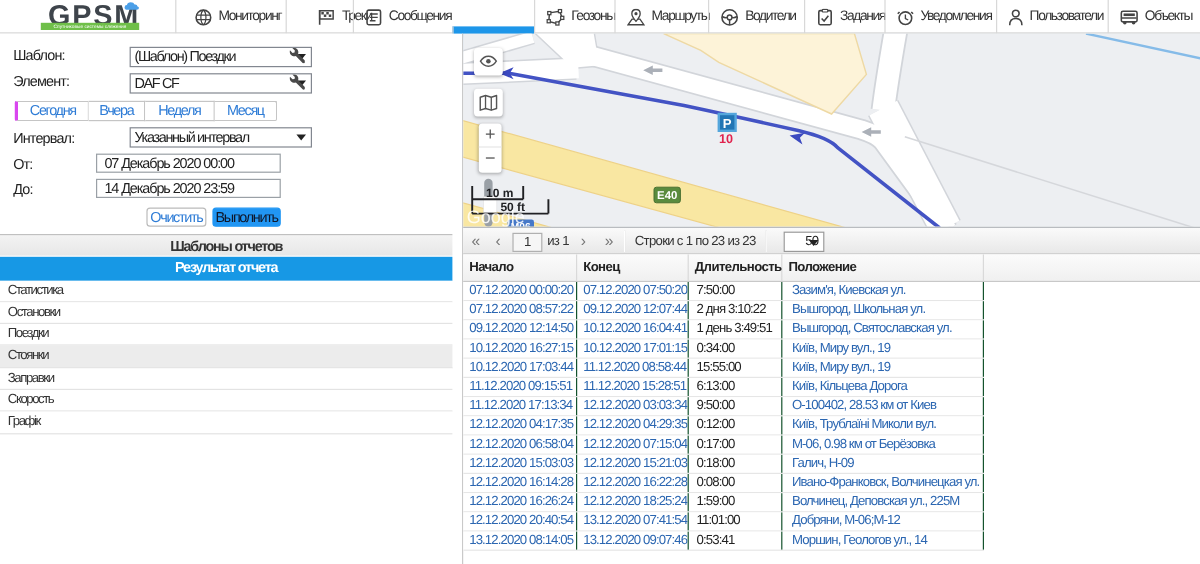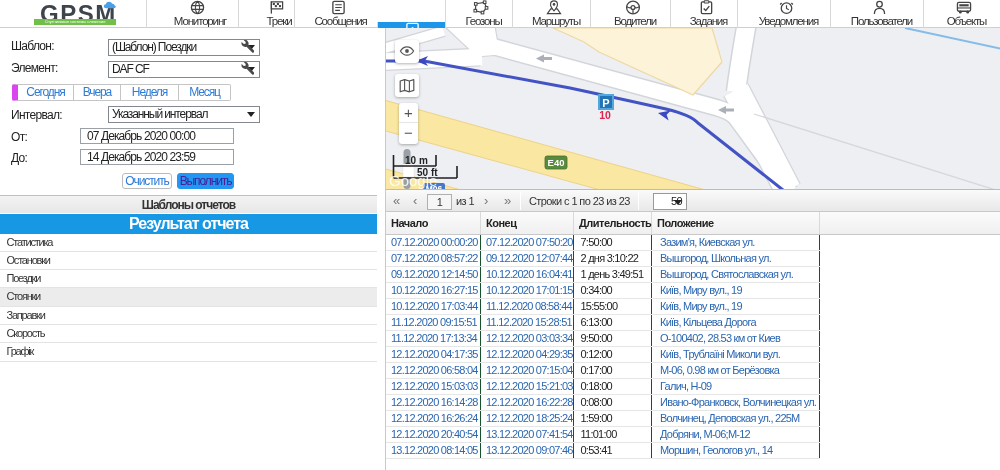--- a/index.html
+++ b/index.html
@@ -3,40 +3,40 @@
 <meta charset="utf-8">
 <style>
 * { margin:0; padding:0; box-sizing:border-box; }
 html,body { width:1000px; height:470px; overflow:hidden; font-family:"Liberation Sans", sans-serif; background:#fff; }
 #app { position:relative; width:1000px; height:470px; }
 
 #topbar { position:absolute; left:0; top:0; width:1000px; height:28px; background:#fff; border-bottom:1px solid #cfcfcf; }
 #logo { position:absolute; left:0; top:0; width:146px; height:28px; }
 #logo .word { position:absolute; left:40px; top:0px; font-size:24px; font-weight:bold; letter-spacing:1.5px; color:#3e444b; }
 #logo .bar { position:absolute; left:34px; top:19px; width:82px; height:6px; background:#6fbf49; color:#fff; font-size:4px; line-height:6px; text-align:center; white-space:nowrap; overflow:hidden; }
-.tab { position:absolute; top:0; height:28px; border-left:1px solid #d8d8d8; display:flex; align-items:center; color:#333; font-size:11.5px; letter-spacing:-1.15px;flex-direction:column; }
+.tab { position:absolute; top:0; height:28px; border-left:1px solid #d8d8d8; display:flex; align-items:center; color:#333; font-size:11.5px; letter-spacing:-1.15px; }
 .tab svg { margin:0 5px 0 0; flex-shrink:0; }
 .tab span { white-space:nowrap; }
 .tab.active { background:#1d96e9; color:#fff; }
 
 #panel { position:absolute; left:0; top:28px; width:386px; height:442px; background:#fff; border-right:1px solid #c9c9c9; }
 .lbl { position:absolute; left:11px; font-size:12px; letter-spacing:-0.7px; color:#222; }
 .sel { position:absolute; left:80px; width:152px; height:17px; background:#fff; border:1px solid #828790; font-size:12px; letter-spacing:-1.1px; color:#222; padding:0 3px; line-height:15px;margin-left:28px; }
 .sel .arr { position:absolute; right:4px; top:5px; width:0; height:0; border-left:4px solid transparent; border-right:4px solid transparent; border-top:5px solid #222; }
 .inp { position:absolute; left:80px; width:154px; height:16px; background:#fff; border:1px solid #9aa0a6; font-size:12px; letter-spacing:-0.9px; color:#222; padding:0 6px; line-height:14px; }
 .wrench { position:absolute; left:241px; width:13px; height:13px; }
 #qbtns { position:absolute; left:12px; top:56px; width:219px; height:17px; display:flex; }
 #qbtns div { border:1px solid #c5c5c5; border-left:none; background:#fff; color:#2e7cd6; font-size:12px; letter-spacing:-1.1px; text-align:center; line-height:15px; }
-#qbtns div:first-child { border-left:6px solid #d946ef; border-radius:2px 0 0 2px; }
+#qbtns div:first-child { border-left:3px solid #d946ef; border-radius:2px 0 0 2px; }
 #qbtns div:last-child { border-radius:0 2px 2px 0; }
 .btn { position:absolute; height:16px; font-size:12px; letter-spacing:-1.1px; line-height:14px; text-align:center; border-radius:3px; }
 #btnclear { left:122px; top:145px; width:50px; background:#fff; border:1px solid #bbb; color:#2e7cd6; }
-#btnrun { left:177px; top:145px; width:57px; background:#2196f3; border:1px solid #2196f3; color:#4c1d95; }
+#btnrun { left:177px; top:145px; width:57px; background:#2196f3; border:1px solid #2196f3; color:#0f172a; }
 #hdr1 { position:absolute; left:0; top:166.5px; width:377px; height:18px; background:linear-gradient(#f3f3f3,#e7e7e7); border-top:1px solid #c0c0c0; font-size:12px; letter-spacing:-1px; font-weight:bold; color:#333; text-align:center; line-height:18px; }
-#hdr2 { position:absolute; left:0; top:186px; width:377px; height:19.5px; background:#1798e5; font-size:16px; letter-spacing:-1px; font-weight:bold; color:#fff; text-align:center; line-height:19px; }
+#hdr2 { position:absolute; left:0; top:186px; width:377px; height:19.5px; background:#1798e5; font-size:12px; letter-spacing:-1px; font-weight:bold; color:#fff; text-align:center; line-height:19px; }
 .litem { position:absolute; left:0; width:377px; height:18.3px; border-bottom:1px solid #e3e3e3; font-size:11px; letter-spacing:-1.2px; color:#333; padding-left:6.5px; line-height:17.5px; background:#fff; }
 .litem.selected { background:#ececec; }
 
 #map { position:absolute; left:386px; top:28px; width:614px; height:161px; background:#e9ebee; overflow:hidden; }
 
 #tbar { position:absolute; left:386px; top:189px; width:614px; height:23px; background:linear-gradient(#fafafa,#e8e8e8); border-top:1px solid #b9bcc0; border-bottom:1px solid #c8c8c8; font-size:11px; letter-spacing:-0.6px; color:#333; }
 #tbar .nav { position:absolute; top:3px; color:#777; font-size:13px; }
 #pgin { position:absolute; left:41px; top:4px; width:25px; height:16px; border:1px solid #b0b0b0; background:#f6f6f6; text-align:center; font-size:11px; line-height:15px; color:#333; }
 #tbar .sep { position:absolute; top:2px; width:1px; height:18px; background:#ccc; border-right:1px solid #fff; }
 #psel { position:absolute; left:267px; top:3px; width:34px; height:17px; border:1px solid #999; background:#fff; font-size:11px; line-height:15px; padding-left:17px; color:#222; }

